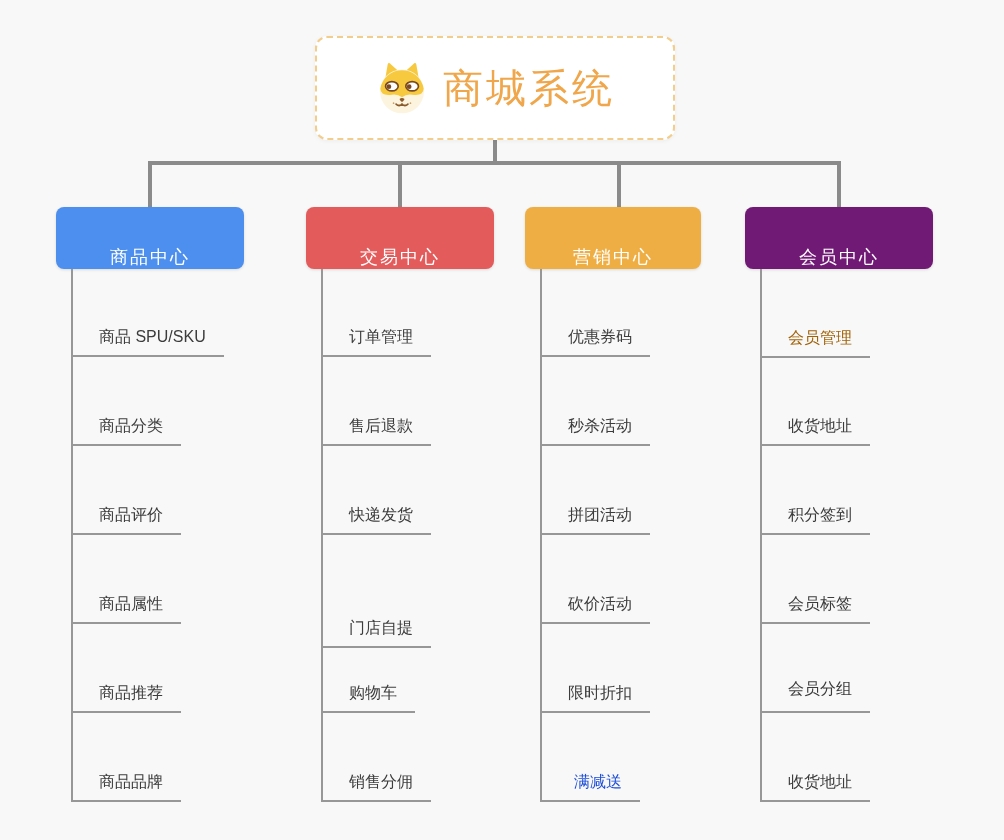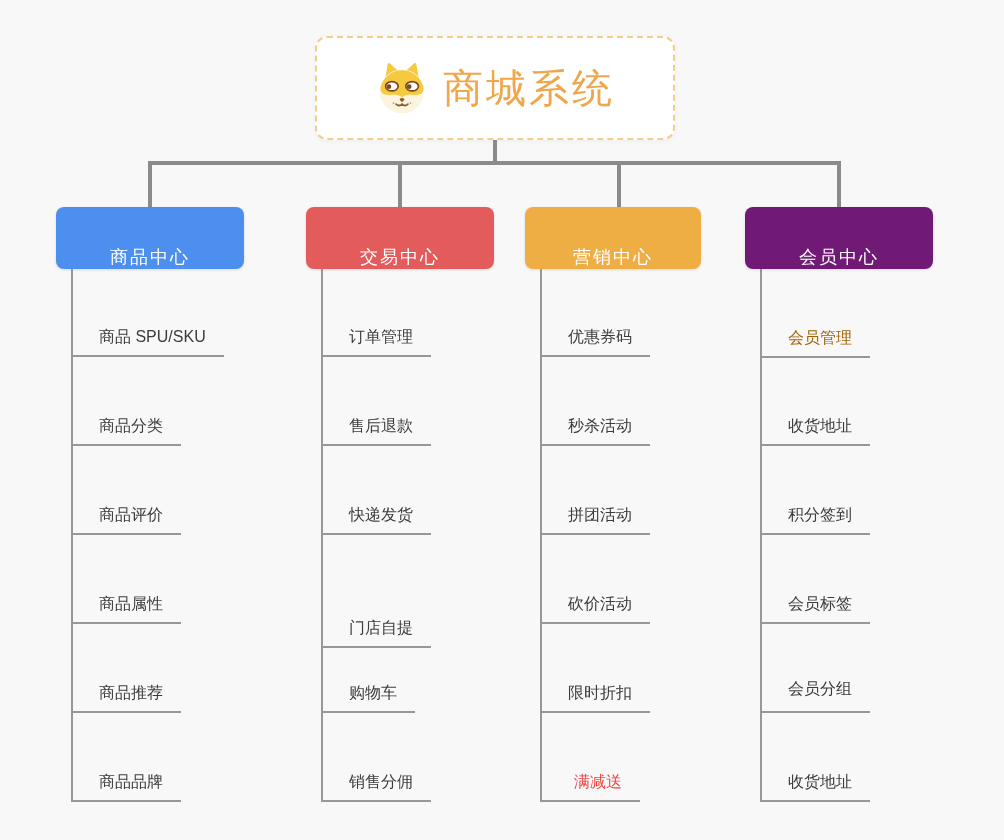--- a/index.html
+++ b/index.html
@@ -139,21 +139,21 @@
     </div>
 
     <div class="leaf" style="left: 540px; top: 586px; border-bottom: 2px solid rgb(151, 151, 151); color: rgb(60, 60, 60);">
       <span class="leaf-label">砍价活动</span>
     </div>
 
     <div class="leaf" style="left: 540px; top: 675px; border-bottom: 2px solid rgb(151, 151, 151); color: rgb(60, 60, 60);">
       <span class="leaf-label">限时折扣</span>
     </div>
 
-    <div class="leaf" style="left: 540px; top: 764px; border-bottom: 2px solid rgb(151, 151, 151); color: #ef4444; padding-left: 34px;">
+    <div class="leaf" style="left: 540px; top: 764px; border-bottom: 2px solid rgb(151, 151, 151); color: #1d4ed8; padding-left: 34px;">
       <span class="leaf-label">满减送</span>
     </div>
   </div>
 
     <div class="branch">
       <div class="conn branch-drop" style="left: 837px; top: 165px; width: 4px; height: 44px; background: rgb(139, 139, 139);"></div>
       <div class="branch-box" style="left: 745px; top: 207px; width: 188px; height: 62px; background: #701a75;">
         <span>会员中心</span>
       </div>
       <div class="trunk" style="left: 760px; top: 269px; height: 531px; background: rgb(151, 151, 151);"></div>

